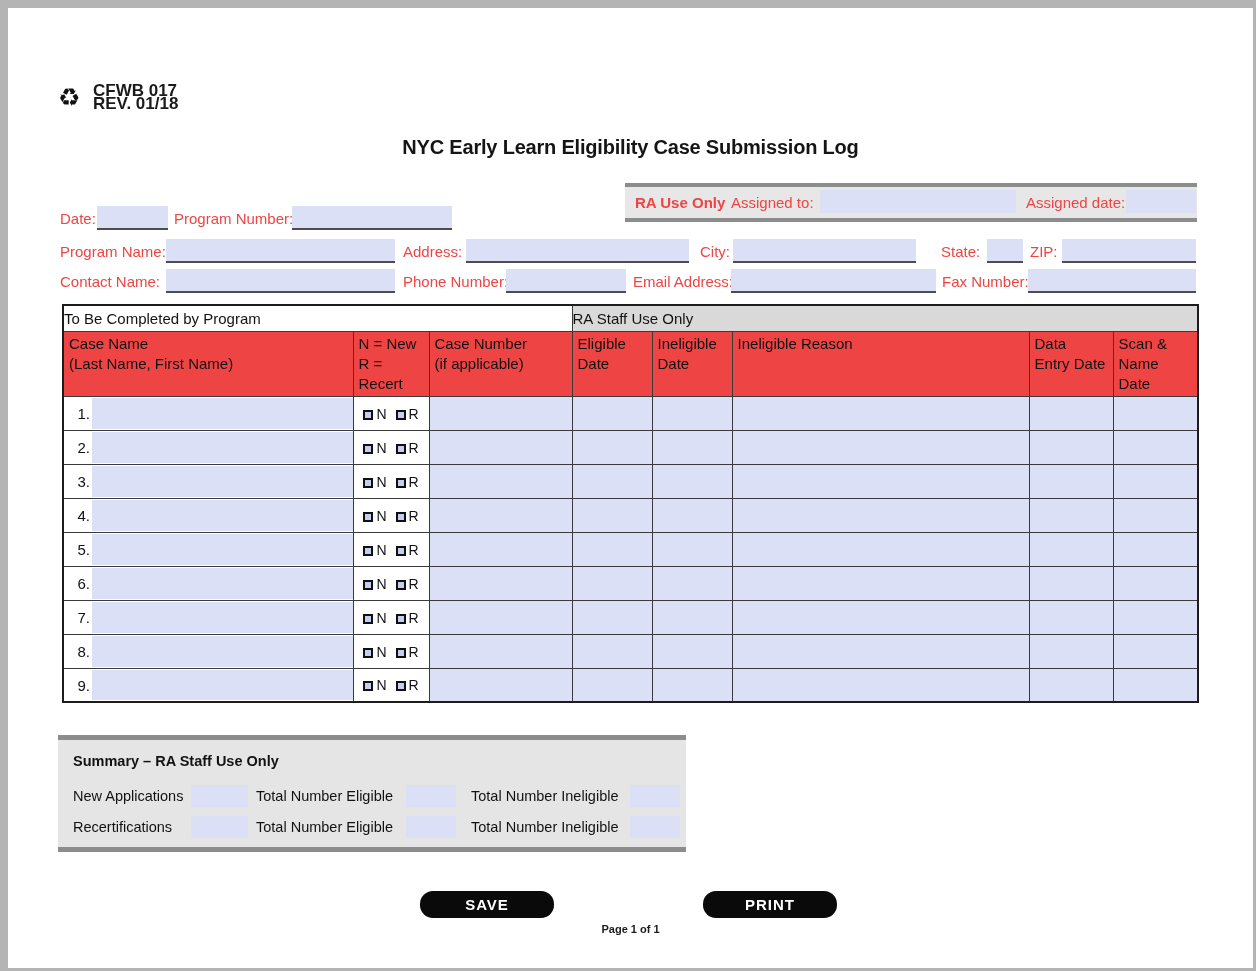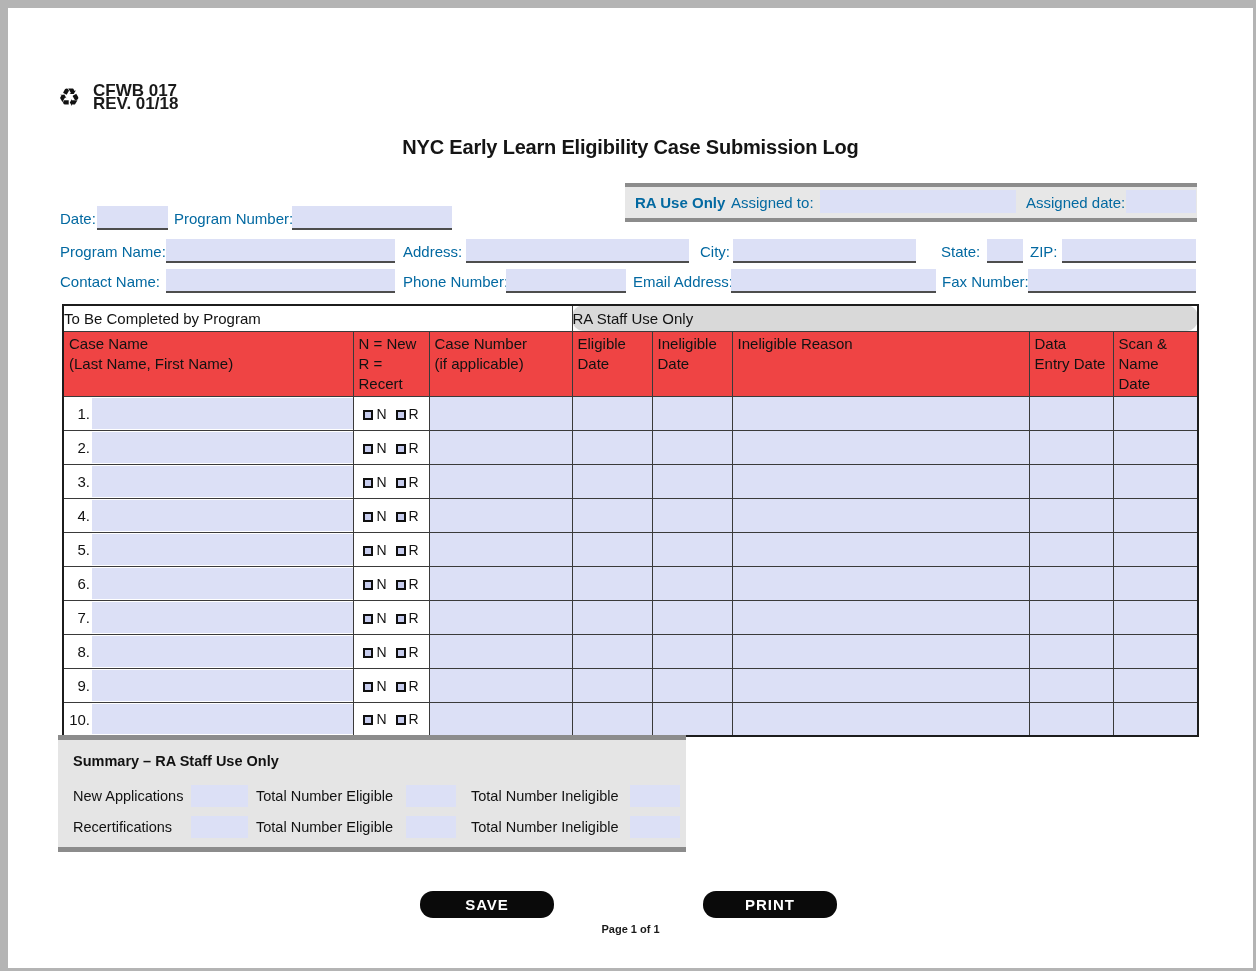--- a/index.html
+++ b/index.html
@@ -1,19 +1,19 @@
 <!DOCTYPE html>
 <html><head>
 <meta charset="utf-8">
 <style>
   * { margin:0; padding:0; box-sizing:border-box; }
   html,body { width:1256px; height:971px; font-family:"Liberation Sans", sans-serif; }
   body { background:#b4b4b4; position:relative; overflow:hidden; }
   .page { position:absolute; left:8px; top:8px; right:3px; bottom:3px; background:#ffffff; }
-  .lbl { position:absolute; font-size:15px; color:#0369a1; white-space:nowrap; }
+  .lbl { position:absolute; font-size:15px; color:#ef4444; white-space:nowrap; }
   .bold { font-weight:bold; }
   .lav { background:#dce0f6; }
   .inp { position:absolute; background:#dce0f6; }
   .uline { border-bottom:2px solid #4d4d4d; }
 
   
   .form-code { position:absolute; left:85px; top:76px; font-size:17px; font-weight:bold; color:#1a1a1a; line-height:13px; }
   .recycle { position:absolute; left:50px; top:76px; font-size:25px; line-height:26px; color:#111; }
   .nyc-logo { position:absolute; right:50px; top:52px; text-align:left; color:#0a0a0a; width:118px; }
   .nyc-word { font-size:45px; font-weight:bold; letter-spacing:-3px; line-height:42px; transform:scaleY(0.92); transform-origin:top left; }
@@ -24,21 +24,21 @@
 
   
   .ra-bar { position:absolute; left:617px; top:175px; width:572px; height:39px; background:#e7e7e7; border-top:4px solid #8c8c8c; border-bottom:4px solid #8c8c8c; }
 
   
   table.grid { position:absolute; left:54px; top:296px; border-collapse:collapse; table-layout:fixed; width:1135px; font-size:15px; color:#121212; }
   table.grid td { border:1px solid #3a3a3a; padding:0; vertical-align:middle; }
   table.grid { border:2px solid #1c1c1c; }
   tr.sec { height:26px; }
   td.sec-left { background:#ffffff; padding-left:6px; }
-  td.sec-right { background:#d9d9d9; padding-left:6px;border-radius:12px; }
+  td.sec-right { background:#d9d9d9; padding-left:6px; }
   tr.hdr { height:44px; }
   tr.hdr td { background:#ef4444; vertical-align:top; padding:2px 5px; line-height:20px; }
   tr.row { height:34px; }
   td.cn { position:relative; background:#ffffff; }
   .rownum { position:absolute; left:4px; top:50%; transform:translateY(-50%); width:22px; text-align:right; font-size:15px; }
   .cn-input { position:absolute; left:28px; right:0; top:1px; bottom:1px; }
   td.nr { background:#ffffff; text-align:center; white-space:nowrap; }
   .cb { display:inline-block; width:10px; height:10px; border:2.5px solid #101010; background:#c7cdee; vertical-align:-1px; margin-right:3px; }
   .cbl { font-size:14px; margin-right:9px; }
   .cbl:last-child { margin-right:0; }
@@ -261,33 +261,20 @@
             <div class="cn-input lav"></div>
           </td>
           <td class="nr"><span class="cb"></span><span class="cbl">N</span><span class="cb"></span><span class="cbl">R</span></td>
           <td class="lav"></td>
           <td class="lav"></td>
           <td class="lav"></td>
           <td class="lav"></td>
           <td class="lav"></td>
           <td class="lav"></td>
         </tr>
-        <tr class="row">
-          <td class="cn">
-            <span class="rownum">10.</span>
-            <div class="cn-input lav"></div>
-          </td>
-          <td class="nr"><span class="cb"></span><span class="cbl">N</span><span class="cb"></span><span class="cbl">R</span></td>
-          <td class="lav"></td>
-          <td class="lav"></td>
-          <td class="lav"></td>
-          <td class="lav"></td>
-          <td class="lav"></td>
-          <td class="lav"></td>
-        </tr>
       </tbody>
   </table>
 
   <div class="summary">
     <div class="sum-title">Summary – RA Staff Use Only</div>
 
     <span class="sum-lbl" style="left:15px; top:48px;">New Applications</span>
     <div class="sum-inp" style="left:133px; top:45px; width:57px;"></div>
     <span class="sum-lbl" style="left:198px; top:48px;">Total Number Eligible</span>
     <div class="sum-inp" style="left:348px; top:45px; width:50px;"></div>

